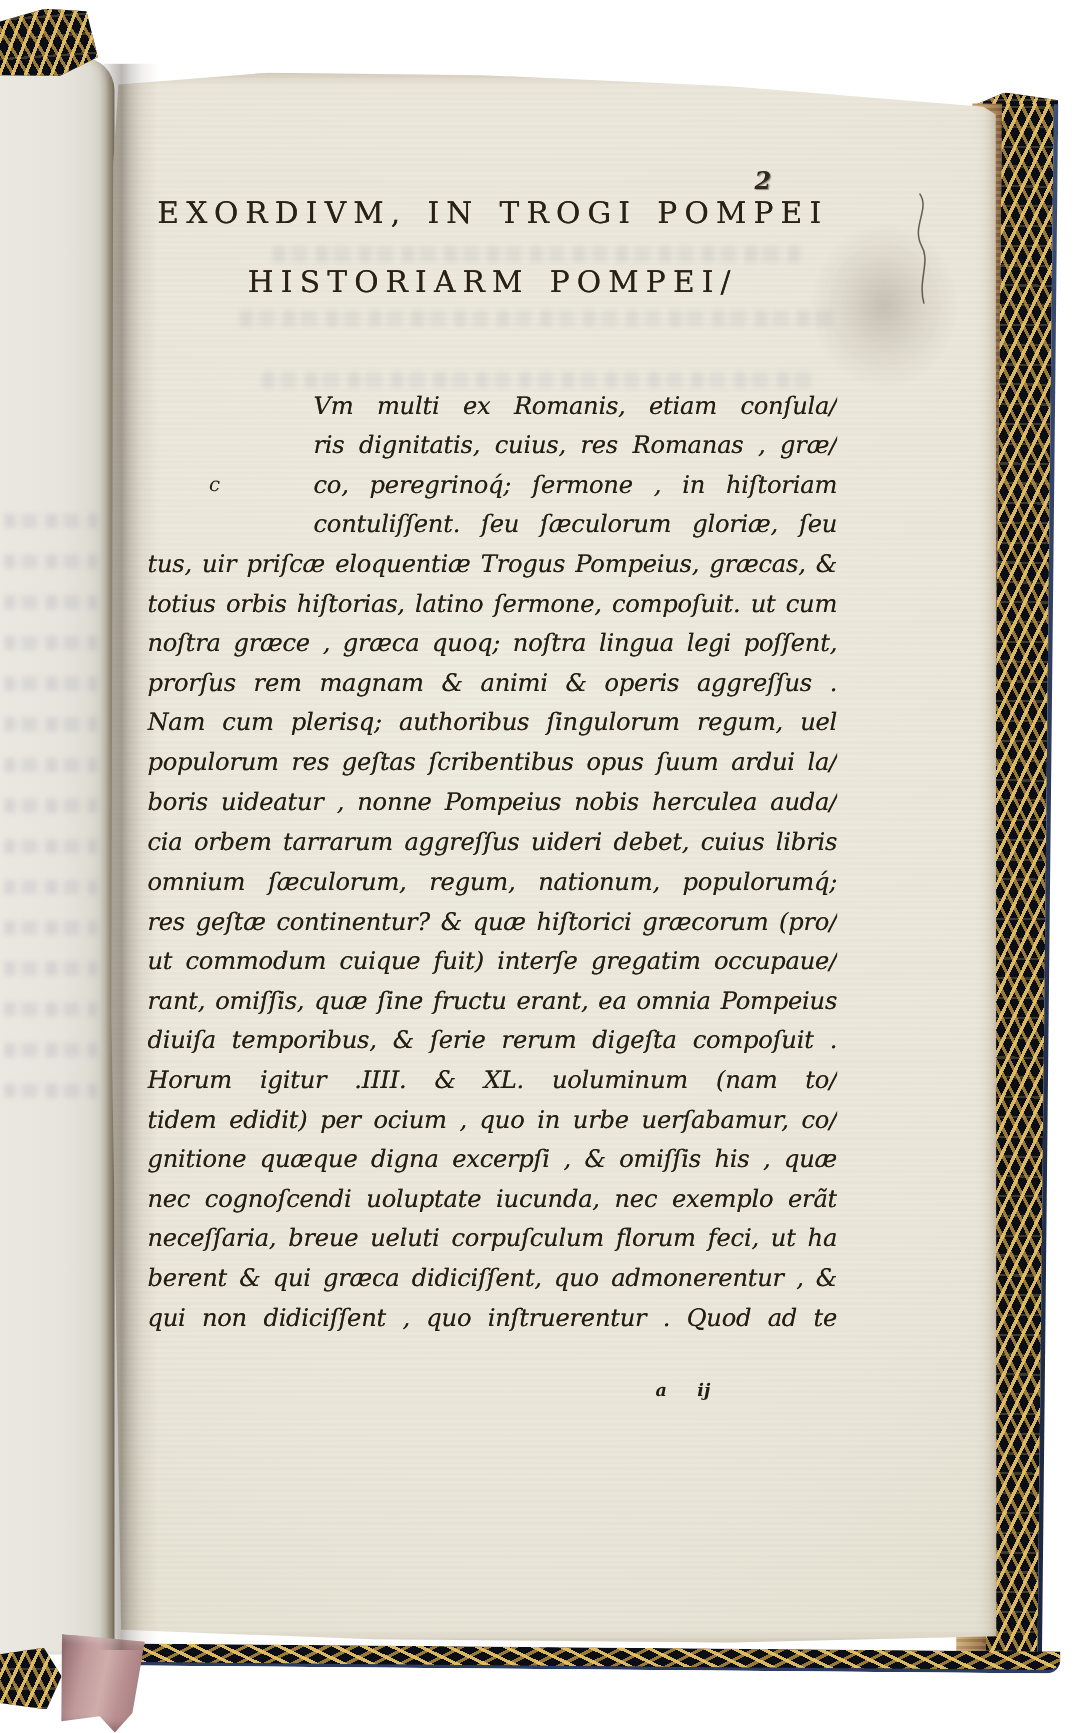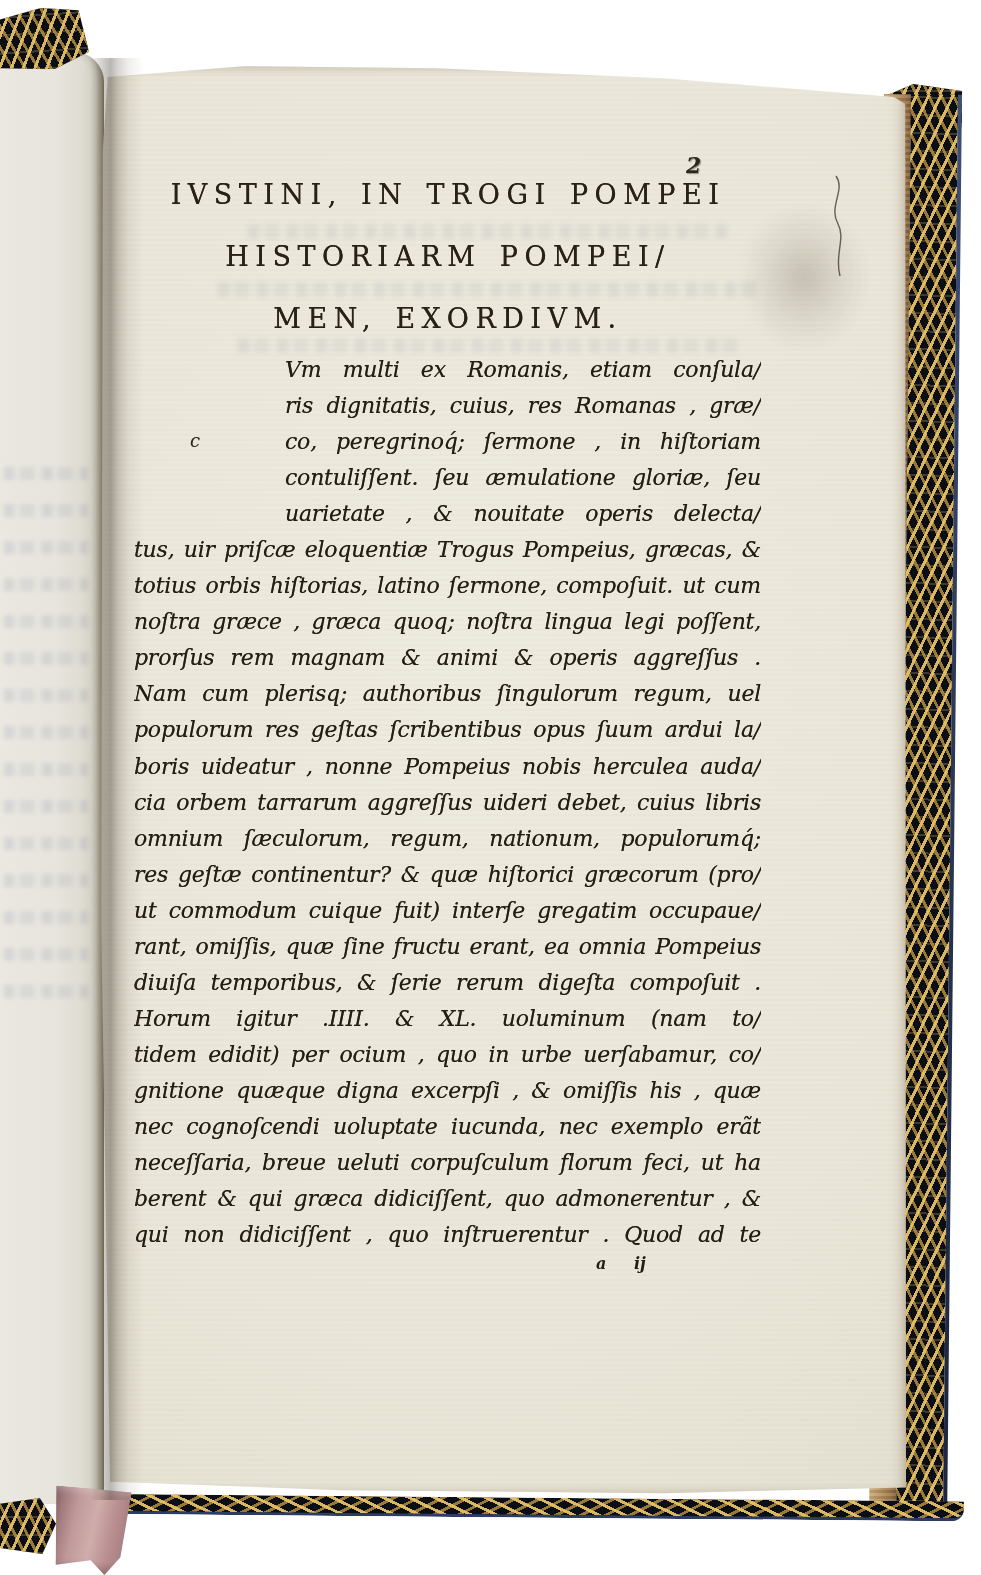--- a/index.html
+++ b/index.html
@@ -135,33 +135,31 @@
     <div class="pghost" style="left:140px;top:274px;width:500px"></div>
 
     <div class="stain"></div>
     <svg class="hair" viewBox="0 0 60 110">
       <path d="M38 4 C48 18, 30 34, 40 52 C48 66, 36 84, 42 104" fill="none" stroke="#3a332b" stroke-width="1.4"></path>
     </svg>
 
     <div class="folio">2</div>
 
     <div class="heading">
-      <div>IVSTINI, IN TROGI POMPEI</div>
+      <div>EXORDIVM, IN TROGI POMPEI</div>
       <div>HISTORIARM POMPEI/</div>
-      <div>MEN, EXORDIVM.</div>
     </div>
 
     <div class="guide-letter">c</div>
 
     <div class="body-text">
       <div class="bl ind">Vm multi ex Romanis, etiam conſula/</div>
       <div class="bl ind">ris dignitatis, cuius, res Romanas , græ/</div>
       <div class="bl ind">co, peregrinoq́; ſermone , in hiſtoriam</div>
-      <div class="bl ind">contuliſſent. ſeu æmulatione gloriæ, ſeu</div>
-      <div class="bl ind">uarietate , &amp; nouitate operis delecta/</div>
+      <div class="bl ind">contuliſſent. ſeu ſæculorum gloriæ, ſeu</div>
       <div class="bl">tus, uir priſcæ eloquentiæ Trogus Pompeius, græcas, &amp;</div>
       <div class="bl">totius orbis hiſtorias, latino ſermone, compoſuit. ut cum</div>
       <div class="bl">noſtra græce , græca quoq; noſtra lingua legi poſſent,</div>
       <div class="bl">prorſus rem magnam &amp; animi &amp; operis aggreſſus .</div>
       <div class="bl">Nam cum plerisq; authoribus ſingulorum regum, uel</div>
       <div class="bl">populorum res geſtas ſcribentibus opus ſuum ardui la/</div>
       <div class="bl">boris uideatur , nonne Pompeius nobis herculea auda/</div>
       <div class="bl">cia orbem tarrarum aggreſſus uideri debet, cuius libris</div>
       <div class="bl">omnium ſæculorum, regum, nationum, populorumq́;</div>
       <div class="bl">res geſtæ continentur? &amp; quæ hiſtorici græcorum (pro/</div>

